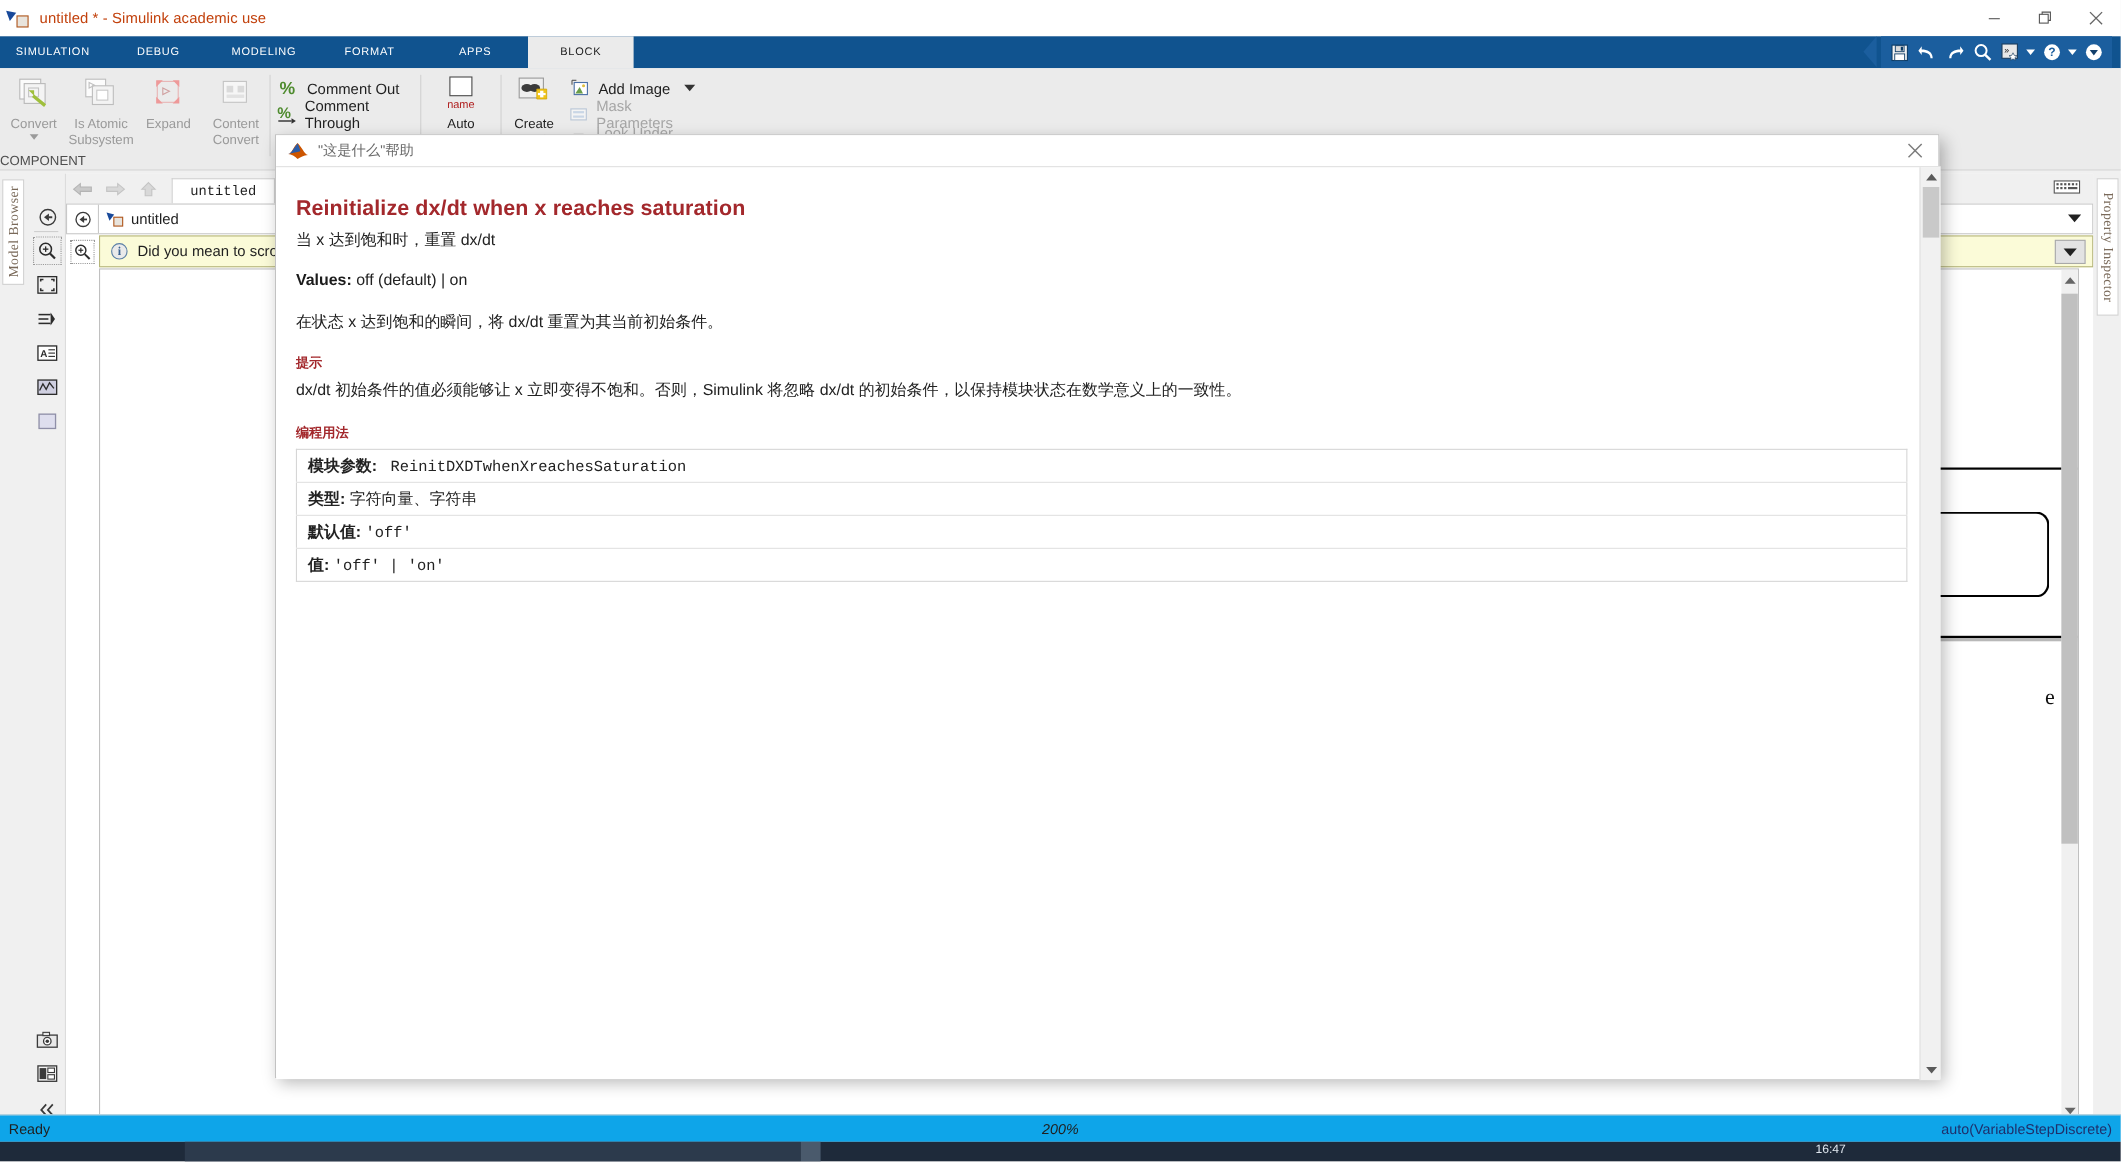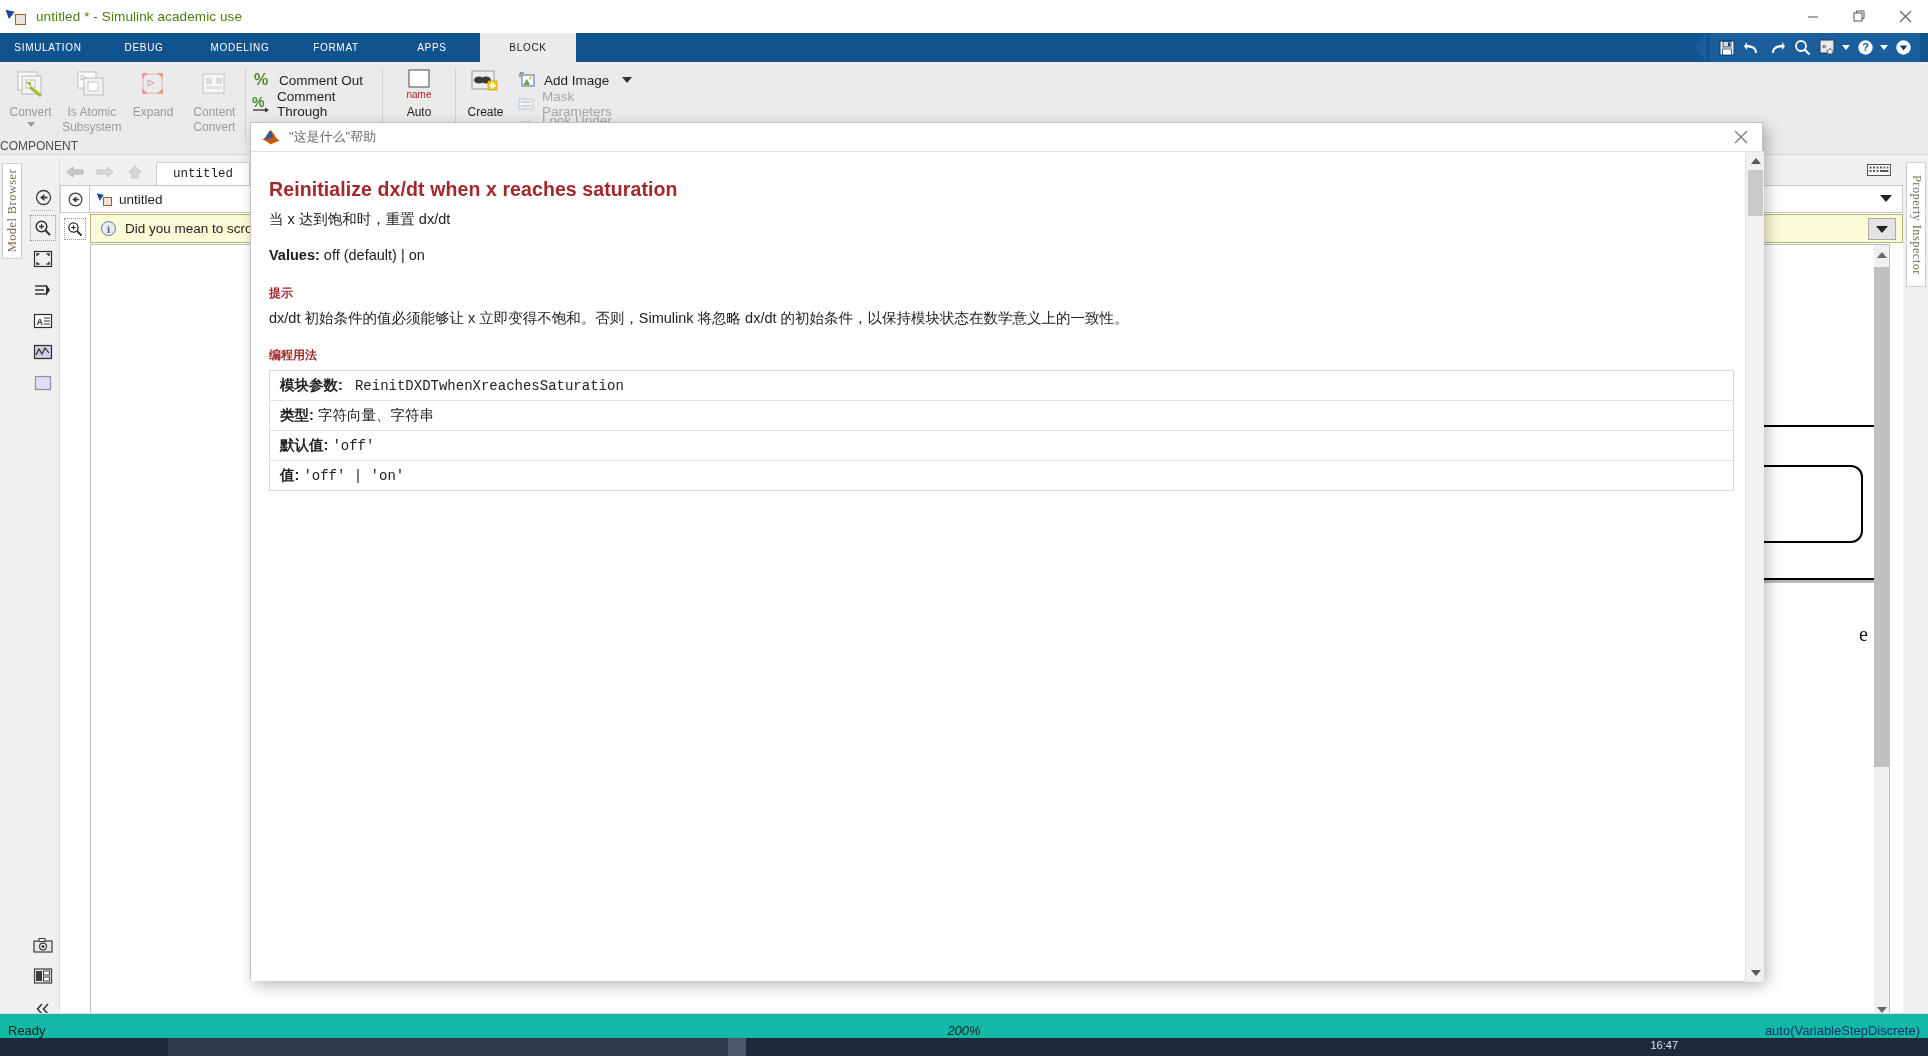--- a/index.html
+++ b/index.html
@@ -35,21 +35,21 @@
     border-top: 5px solid transparent;
     border-bottom: 5px solid transparent;
     transform: rotate(-20deg);
   }
   .tb-icon .boxpart {
     position: absolute; left: 8px; top: 7px;
     width: 11px; height: 11px;
     background: #e8e4dd; border: 1px solid #b2581f;
   }
   .tb-title {
-    font-size: 13.5px; color: #4d7c0f; letter-spacing: .1px;
+    font-size: 13.5px; color: #c2410c; letter-spacing: .1px;
   }
   .win-controls {
     position: absolute; right: 0; top: 0; height: 33px;
     display: flex;
   }
   .win-btn {
     width: 46px; height: 33px;
     display: flex; align-items: center; justify-content: center;
     color: #555;
   }
@@ -307,22 +307,22 @@
   }
   .rvtab span {
     writing-mode: vertical-rl;
     font-size: 12.5px; color: #7a6a5a; letter-spacing: .4px;
     font-family: "Liberation Serif", serif;
   }
 
   
   .statusbar {
     position: absolute; left: 0; bottom: 18px; width: 1928px; height: 25px;
-    background: #14b8a6; border-top: 1px solid #dcdcdc;
-    display: flex; align-items: flex-end;
+    background: #0ea5e9; border-top: 1px solid #dcdcdc;
+    display: flex; align-items: center;
     font-size: 13px; color: #1f1f1f;
   }
   .st-ready { margin-left: 8px; }
   .st-zoom { position: absolute; left: 50%; transform: translateX(-50%); font-style: italic; }
   .st-solver { position: absolute; right: 8px; color: #1f2f6b; }
 
   
   .taskbar {
     position: absolute; left: 0; bottom: 0; width: 1928px; height: 18px;
     background: #1e2a3a;
@@ -887,20 +887,21 @@
 
         <h1 class="hd-h1">Reinitialize dx/dt when x reaches saturation</h1>
 
         <p class="hd-p tight">当 x 达到饱和时，重置 dx/dt</p>
 
         <p class="hd-p">
           <span class="hd-strong">Values:</span>
           <span>off (default) | on</span>
         </p>
 
+        <p class="hd-p">在状态 x 达到饱和的瞬间，将 dx/dt 重置为其当前初始条件。</p>
 
         <h2 class="hd-h2">提示</h2>
         <p class="hd-p">dx/dt 初始条件的值必须能够让 x 立即变得不饱和。否则，Simulink 将忽略 dx/dt 的初始条件，以保持模块状态在数学意义上的一致性。</p>
 
         <h2 class="hd-h2">编程用法</h2>
 
         <table class="hd-table">
           <tbody>
               <tr>
             <td>

